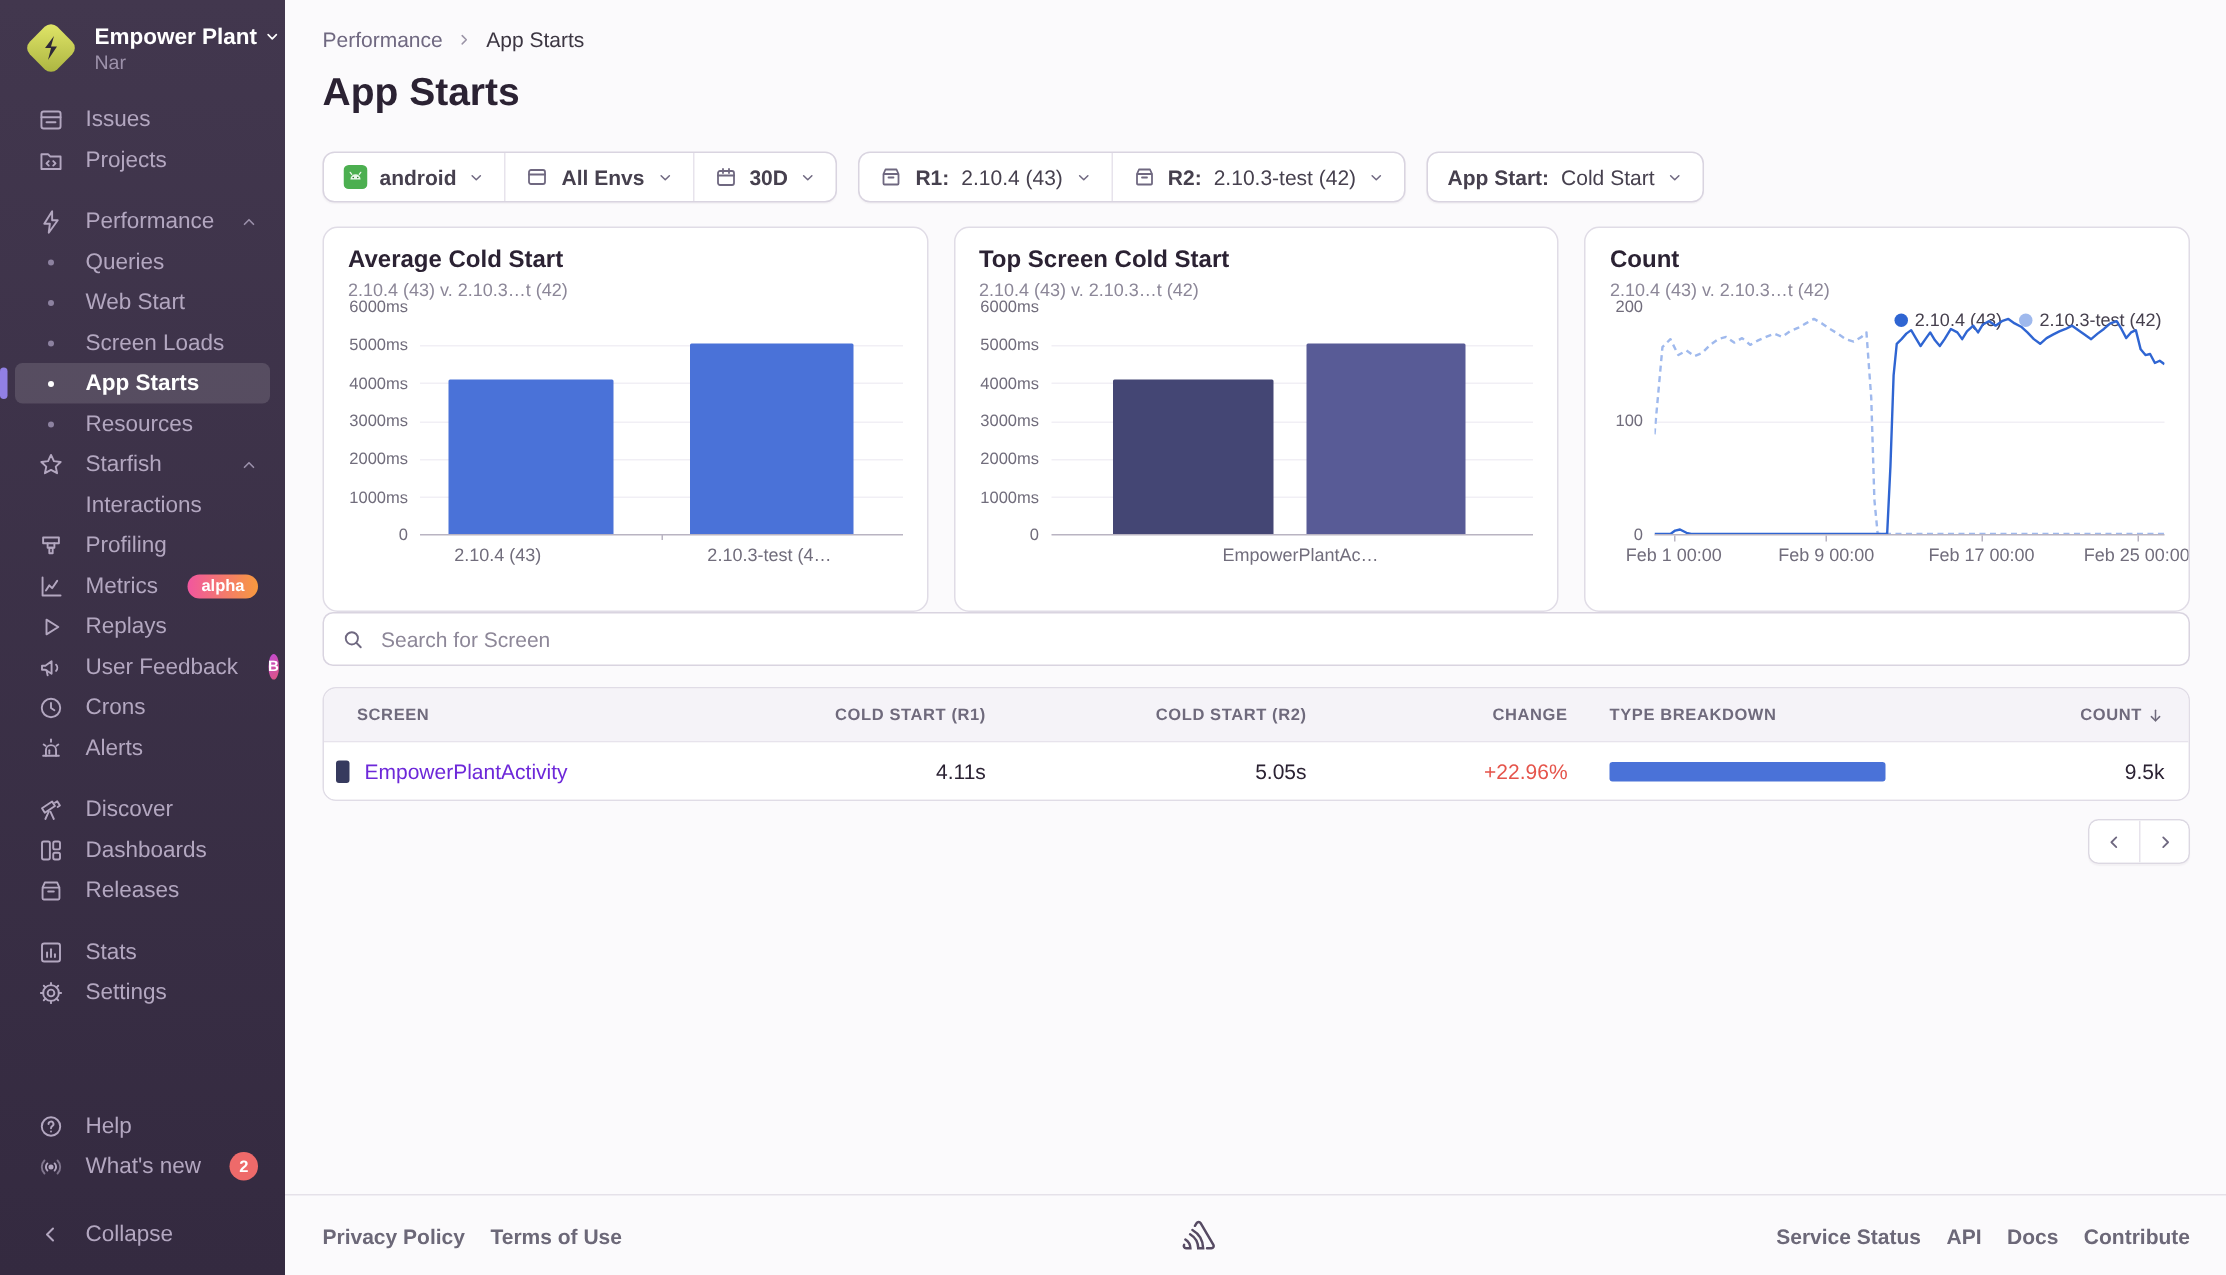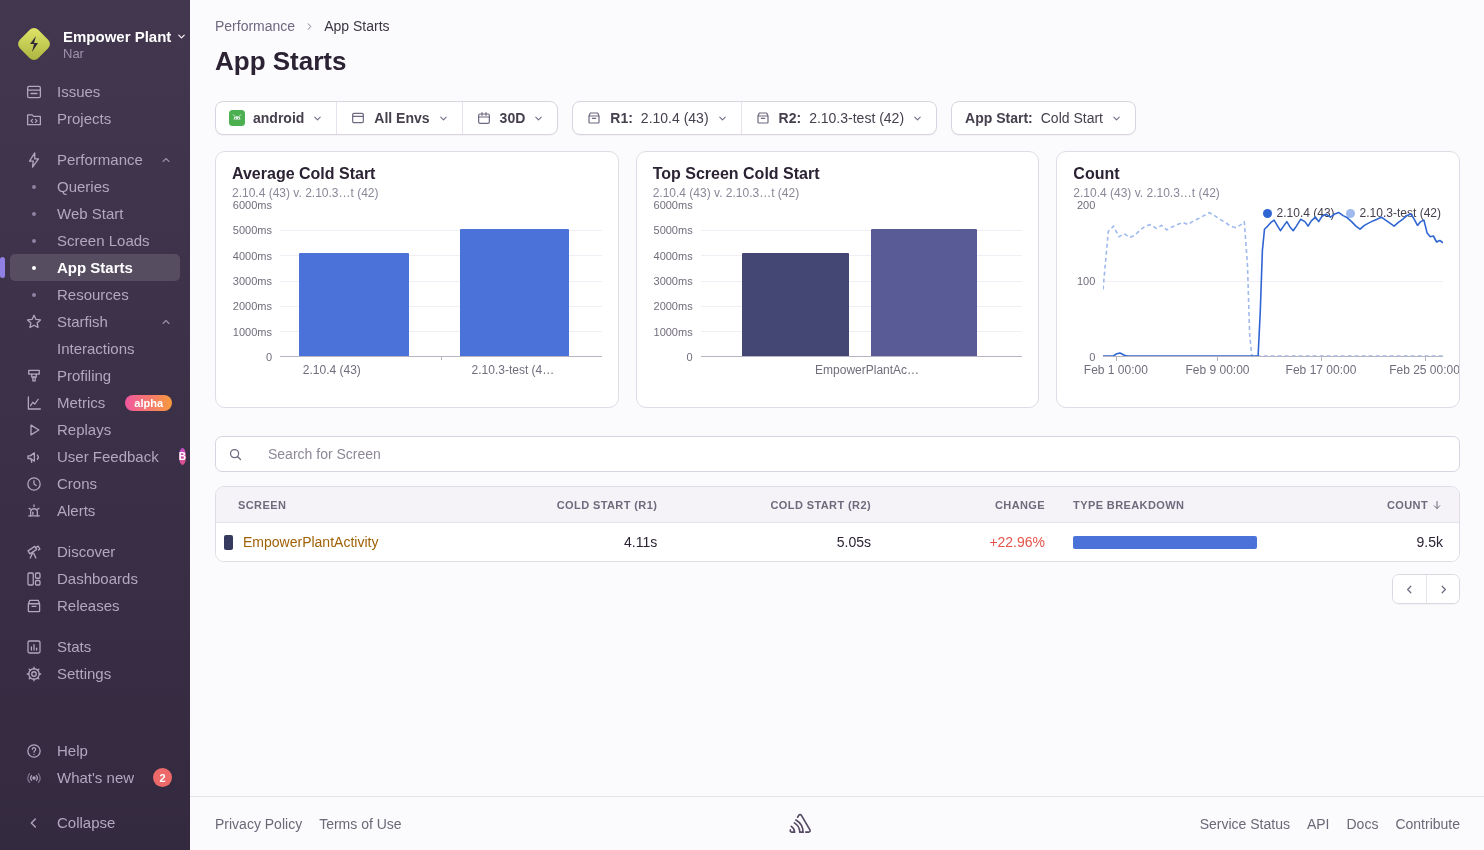--- a/index.html
+++ b/index.html
@@ -11,21 +11,21 @@
   }
   .app { display:flex; width:1484px; height:850px; }
 
   
   .sidebar {
     flex:0 0 190px; width:190px;
     background:linear-gradient(180deg,#42374e 0%,#342a40 100%);
     color:#b3a7c0; display:flex; flex-direction:column;
     padding:12px 0 14px; position:relative;
   }
-  .org { display:flex; gap:11px; padding:2px 16px 16px; align-items:center; cursor:pointer;margin-top:12px; }
+  .org { display:flex; gap:11px; padding:2px 16px 16px; align-items:center; cursor:pointer; }
   .org-logo { width:36px; height:36px; position:relative; flex:none; }
   .org-logo .diamond {
     position:absolute; left:5px; top:5px; width:26px; height:26px;
     background:linear-gradient(135deg,#e3e86a,#a9b23f);
     border-radius:6px; transform:rotate(45deg);
   }
   .org-logo svg { position:absolute; left:8px; top:8px; }
   .org-name-row { display:flex; align-items:center; gap:5px; }
   .org-name { color:#fff; font-weight:700; font-size:15px; white-space:nowrap; }
   .org-sub { color:#9d92ab; font-size:13px; margin-top:1px; }
@@ -103,62 +103,62 @@
   .bar { position:absolute; bottom:0; border-radius:1px 1px 0 0; }
   .xlabels { position:relative; height:22px; font-size:12px; color:#716d7c; }
   .xlab { position:absolute; top:6px; transform:translateX(-50%); white-space:nowrap; }
   .tickmark { position:absolute; top:0; width:1px; height:4px; background:#b9b4c2; }
   .legend { position:absolute; top:0; right:0; display:flex; gap:11px; font-size:12px; color:#46404e; background:rgba(255,255,255,0.85); padding:1px 2px; }
   .legend .litem { display:flex; align-items:center; gap:5px; }
   .ldot { width:9px; height:9px; border-radius:50%; }
 
   
   .search-bar {
-    margin-top:28px; height:36px; background:#fff; border:1px solid #d9d4e0;
-    border-radius:7px; display:flex; align-items:center; padding:0 12px; gap:23px;
+    margin-top:0; height:36px; background:#fff; border:1px solid #d9d4e0;
+    border-radius:7px; display:flex; align-items:center; padding:0 12px; gap:9px;
   }
   .search-bar svg { color:#6f6880; flex:none; }
   .search-bar input { border:0; outline:0; flex:1; font-size:14px; color:#3c3642; font-family:inherit; background:transparent; }
   .search-bar input::placeholder { color:#8d8798; }
 
   .table { margin-top:14px; border:1px solid #e0dce6; border-radius:9px; overflow:hidden; background:#fff; }
   .thead { display:flex; background:#f5f3f8; height:36px; align-items:center;
            font-size:11px; font-weight:700; color:#6f6a7c; letter-spacing:0.4px;
            border-bottom:1px solid #e7e3ec; }
   .trow { display:flex; height:38px; align-items:center; font-size:14px; background:#fff; }
   .cell { display:flex; align-items:center; min-width:0; }
   .c-screen { flex:0 0 20%; padding-left:8px; }
   .thead .c-screen { padding-left:22px; }
   .c-r1 { flex:0 0 15.5%; justify-content:flex-end; }
   .c-r2 { flex:0 0 17.2%; justify-content:flex-end; }
   .c-change { flex:0 0 14%; justify-content:flex-end; }
   .c-type { flex:0 0 22%; padding-left:28px;text-align:right; }
   .c-count { flex:1; justify-content:flex-end; padding-right:16px; gap:3px; }
   .platform-chip { width:9px; height:15px; background:#363a5e; border-radius:2px; margin-right:10px; flex:none; }
-  .screen-link { color:#a16207; cursor:pointer; }
+  .screen-link { color:#6d28d9; cursor:pointer; }
   .change-pos { color:#e5544b; }
   .tb-bar { height:13px; background:#4a72d8; border-radius:2px; }
   .sort-icon { color:#6f6a7c; display:flex; }
 
   .pagination { display:flex; justify-content:flex-end; margin-top:12px; }
   .pager { display:inline-flex; border:1px solid #dcd8e2; border-radius:7px; background:#fff; overflow:hidden;
            box-shadow:0 1px 1px rgba(43,34,51,0.04); }
   .pager button { width:33px; height:28px; display:flex; align-items:center; justify-content:center;
                   border:0; background:#fff; border-left:1px solid #e7e3ec; color:#6f6880; cursor:pointer; }
   .pager button:first-child { border-left:0; }
 
   
   footer {
     margin-top:auto; border-top:1px solid #e5e1e9;
     display:flex; align-items:center;
     padding:16px 24px 16px 25px; font-size:14px; color:#6c6878;
   }
   .f-left, .f-right { display:flex; gap:17px; }
   .f-center { flex:1; display:flex; justify-content:center; }
-  .f-link { cursor:pointer; }
+  .f-link { cursor:pointer;font-weight:bold; }
 </style>
 </head>
 <body>
 
 <div class="app">
 
   <aside class="sidebar">
     <div class="org">
       <div class="org-logo">
         <div class="diamond"></div>

